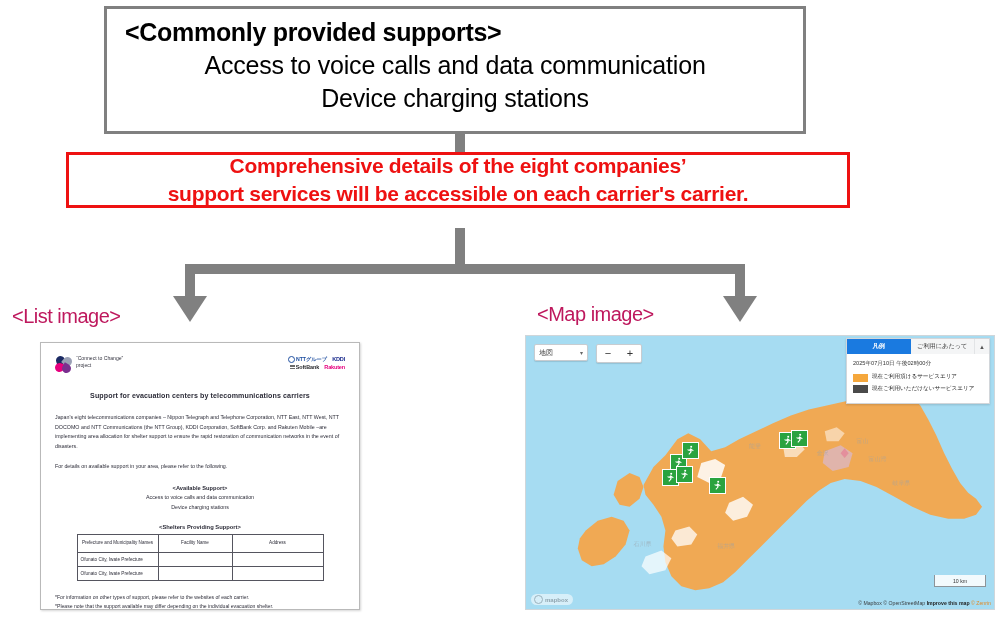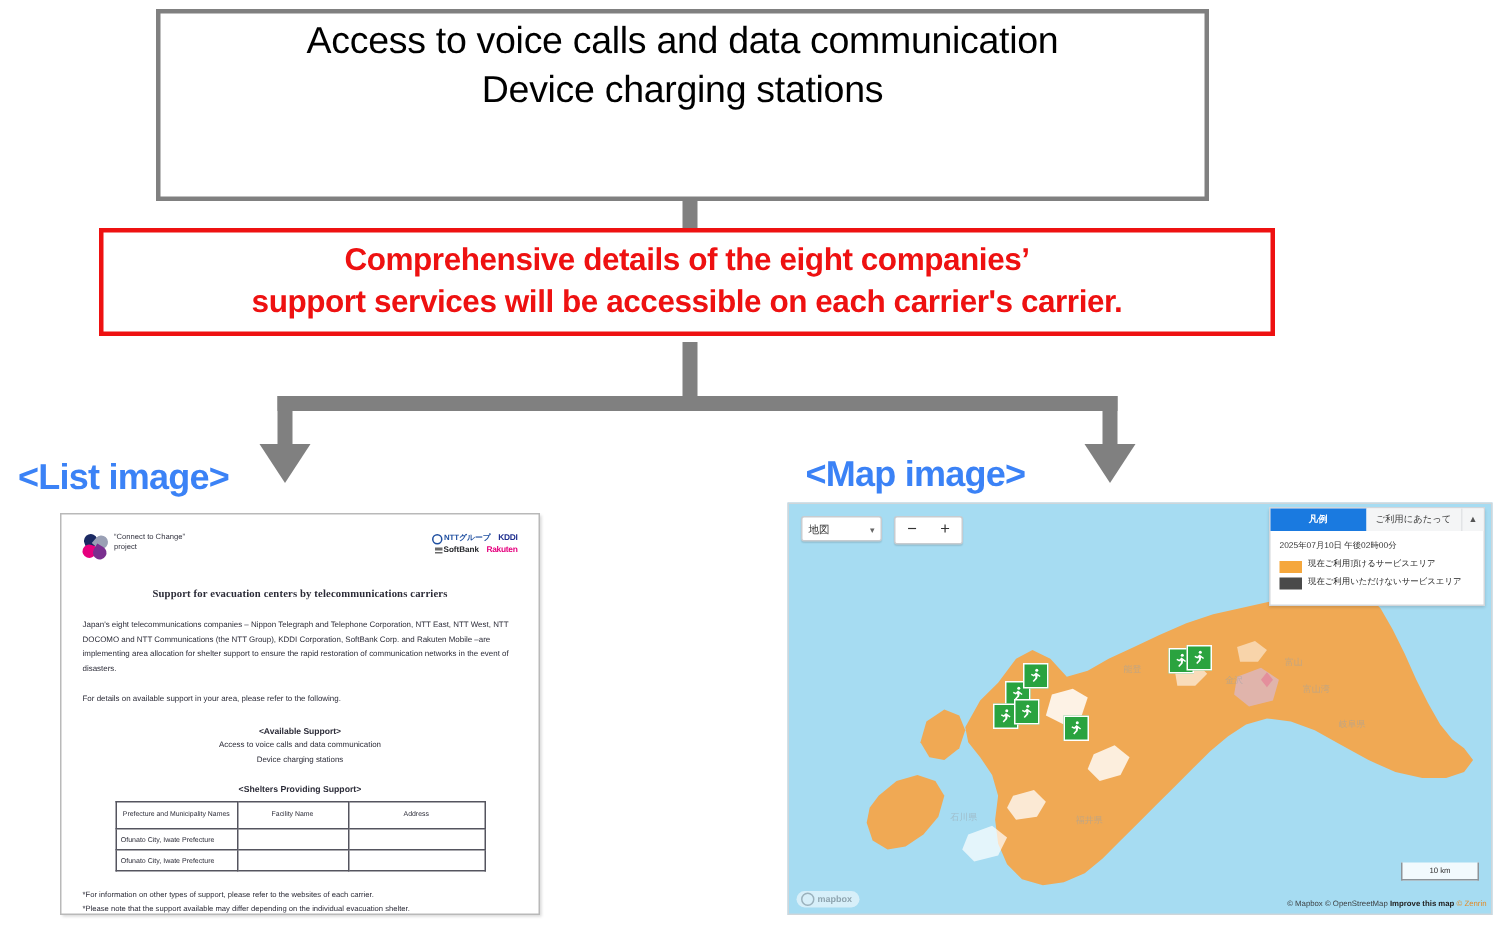--- a/index.html
+++ b/index.html
@@ -60,44 +60,44 @@
   }
   #ah-l { left: 173px; top: 296px; }
   #ah-r { left: 723px; top: 296px; }
 
   
   #red-box {
     position: absolute;
     left: 66px;
     top: 152px;
     width: 784px;
-    height: 72px;
+    height: 56px;
     border: 3px solid #ee1111;
     box-sizing: border-box;
     background: #ffffff;
     display: flex;
     flex-direction: column;
     align-items: center;
     justify-content: center;
   }
   #red-box .rl {
     color: #ee1111;
     font-weight: bold;
     font-size: 21px;
     line-height: 28px;
     text-align: center;
     letter-spacing: -0.3px;
   }
 
   
   .caption {
     position: absolute;
-    font-size: 24px;
-    font-weight: bold;
-    color: #3b82f6;
+    font-size: 20px;
+    font-weight: normal;
+    color: #be185d;
     letter-spacing: -0.5px;
   }
   #cap-list { left: 12px; top: 305px; }
   #cap-map  { left: 537px; top: 303px; }
 
   
   #doc {
     position: absolute;
     left: 40px;
     top: 342px;
@@ -132,21 +132,20 @@
   .sb { font-size:5.4px; color:#25262a; font-weight:bold; display:flex;align-items:center;gap:1px;}
   .sb-bars{display:inline-block;width:5px;}
   .sb-bars i{display:block;height:1px;background:#6b6b6b;margin-bottom:0.7px;}
   .rak { font-size:5.6px; color:#e6007e; font-weight:bold; letter-spacing:-0.2px;}
   .doc-title {
     text-align: center;
     font-size: 7.1px;
     font-weight: bold;
     margin-top: 19px;
     letter-spacing: 0.1px;
-    font-family: Liberation Serif, serif;
   }
   .doc-para {
     font-size: 5.3px;
     line-height: 9.6px;
     margin-top: 13px;
     text-align: left;
   }
   .doc-para2 { margin-top: 11px; }
   .doc-center {
     text-align: center;
@@ -301,20 +300,21 @@
   }
   #mapbox-logo .mk {
     width: 7px; height: 7px; border-radius: 50%;
     border: 1.4px solid #9bb2bd;
   }
 </style>
 </head>
 <body>
 
 <div id="top-box">
+  <div class="hdr">&lt;Commonly provided supports&gt;</div>
   <div class="ln">Access to voice calls and data communication</div>
   <div class="ln">Device charging stations</div>
 </div>
 
 <div class="conn" id="stem-1"></div>
 <div class="conn" id="stem-2"></div>
 <div class="conn" id="cross"></div>
 <div class="conn" id="drop-l"></div>
 <div class="conn" id="drop-r"></div>
 <div class="arrowhead" id="ah-l"></div>

